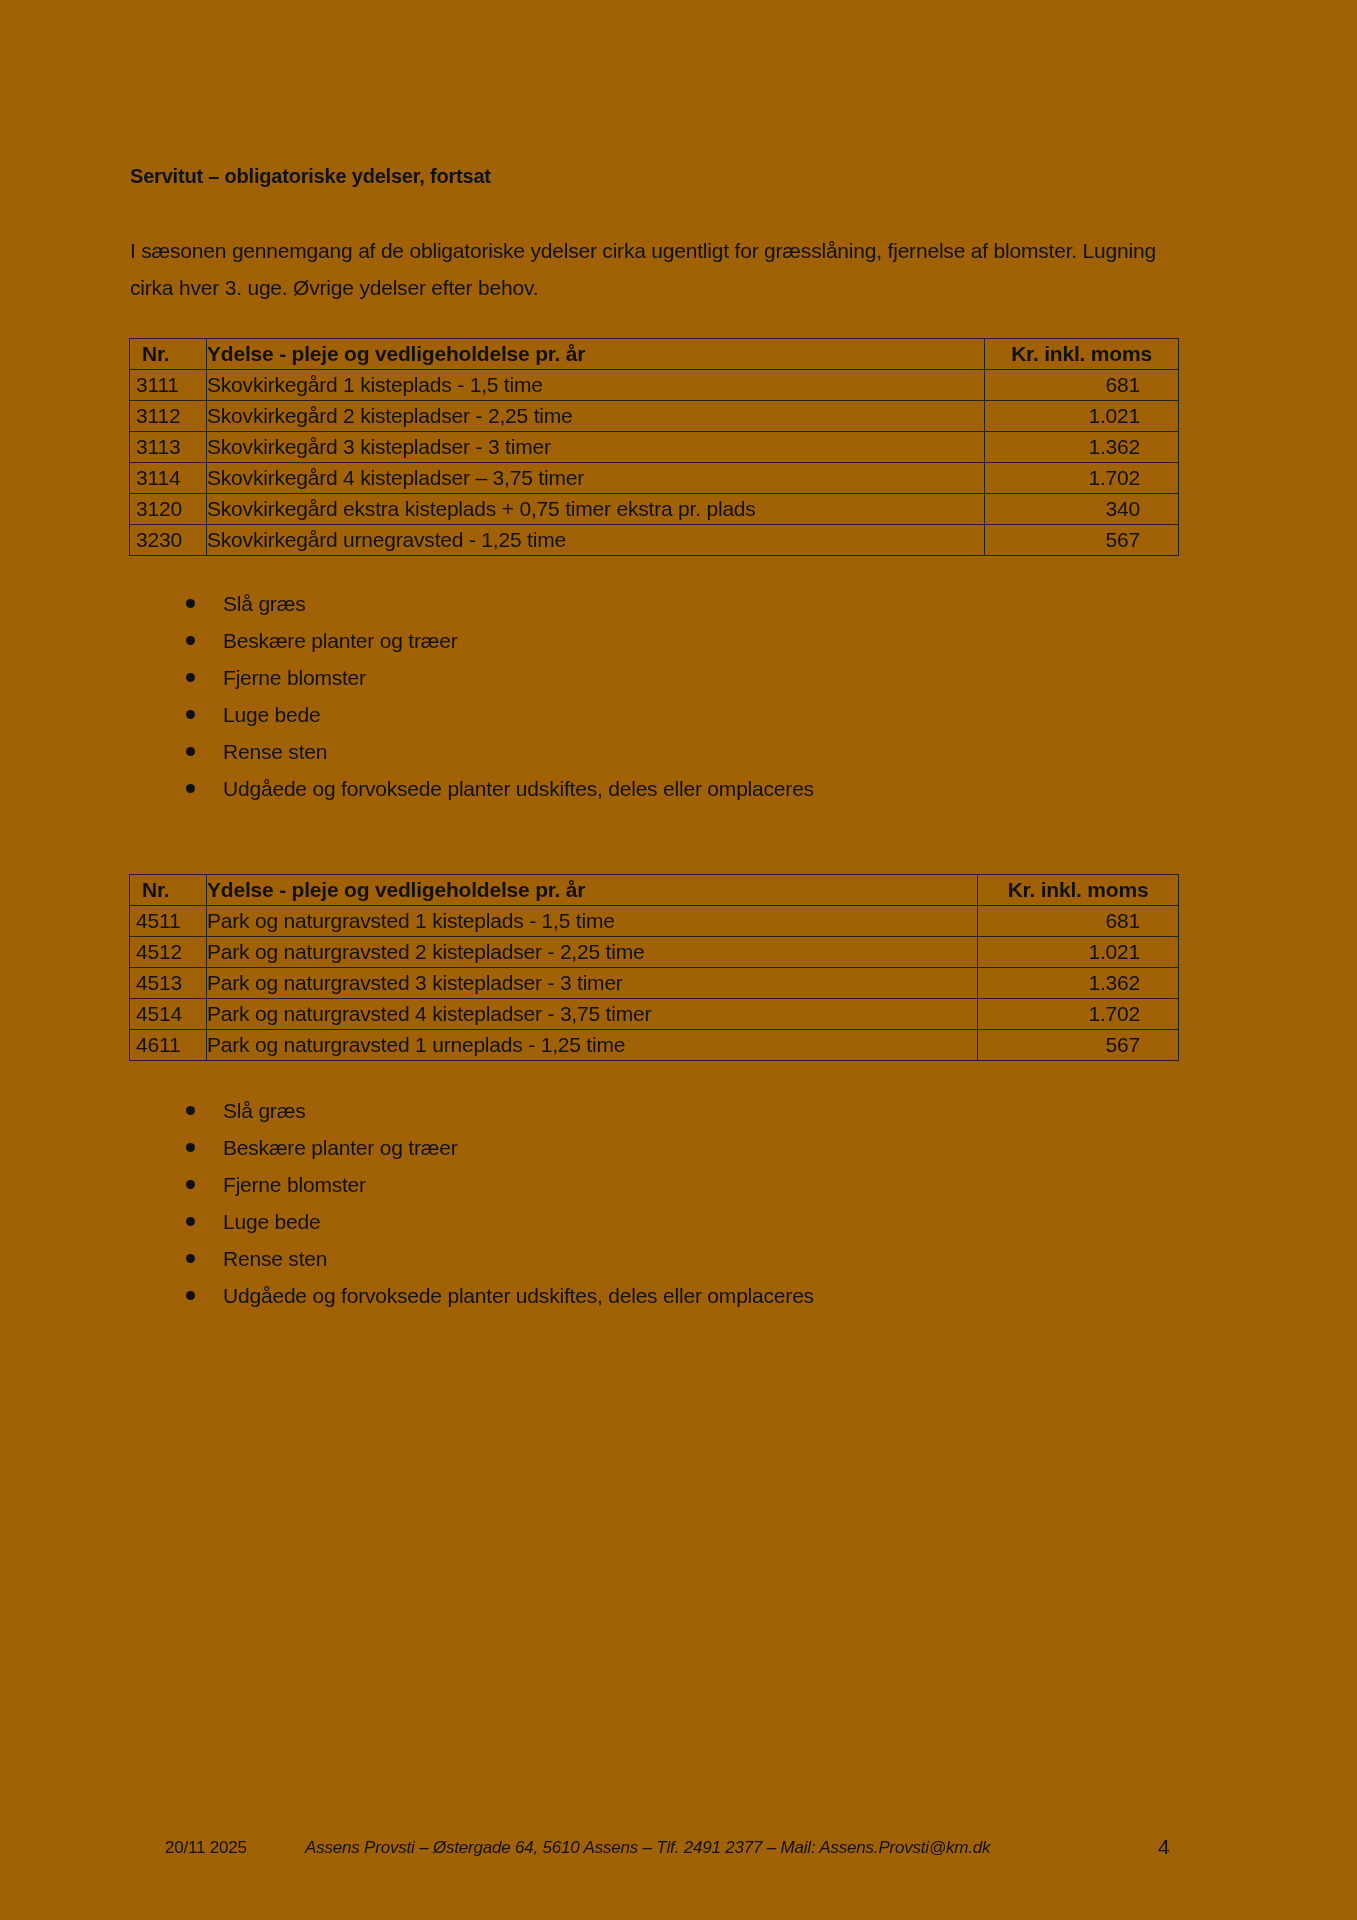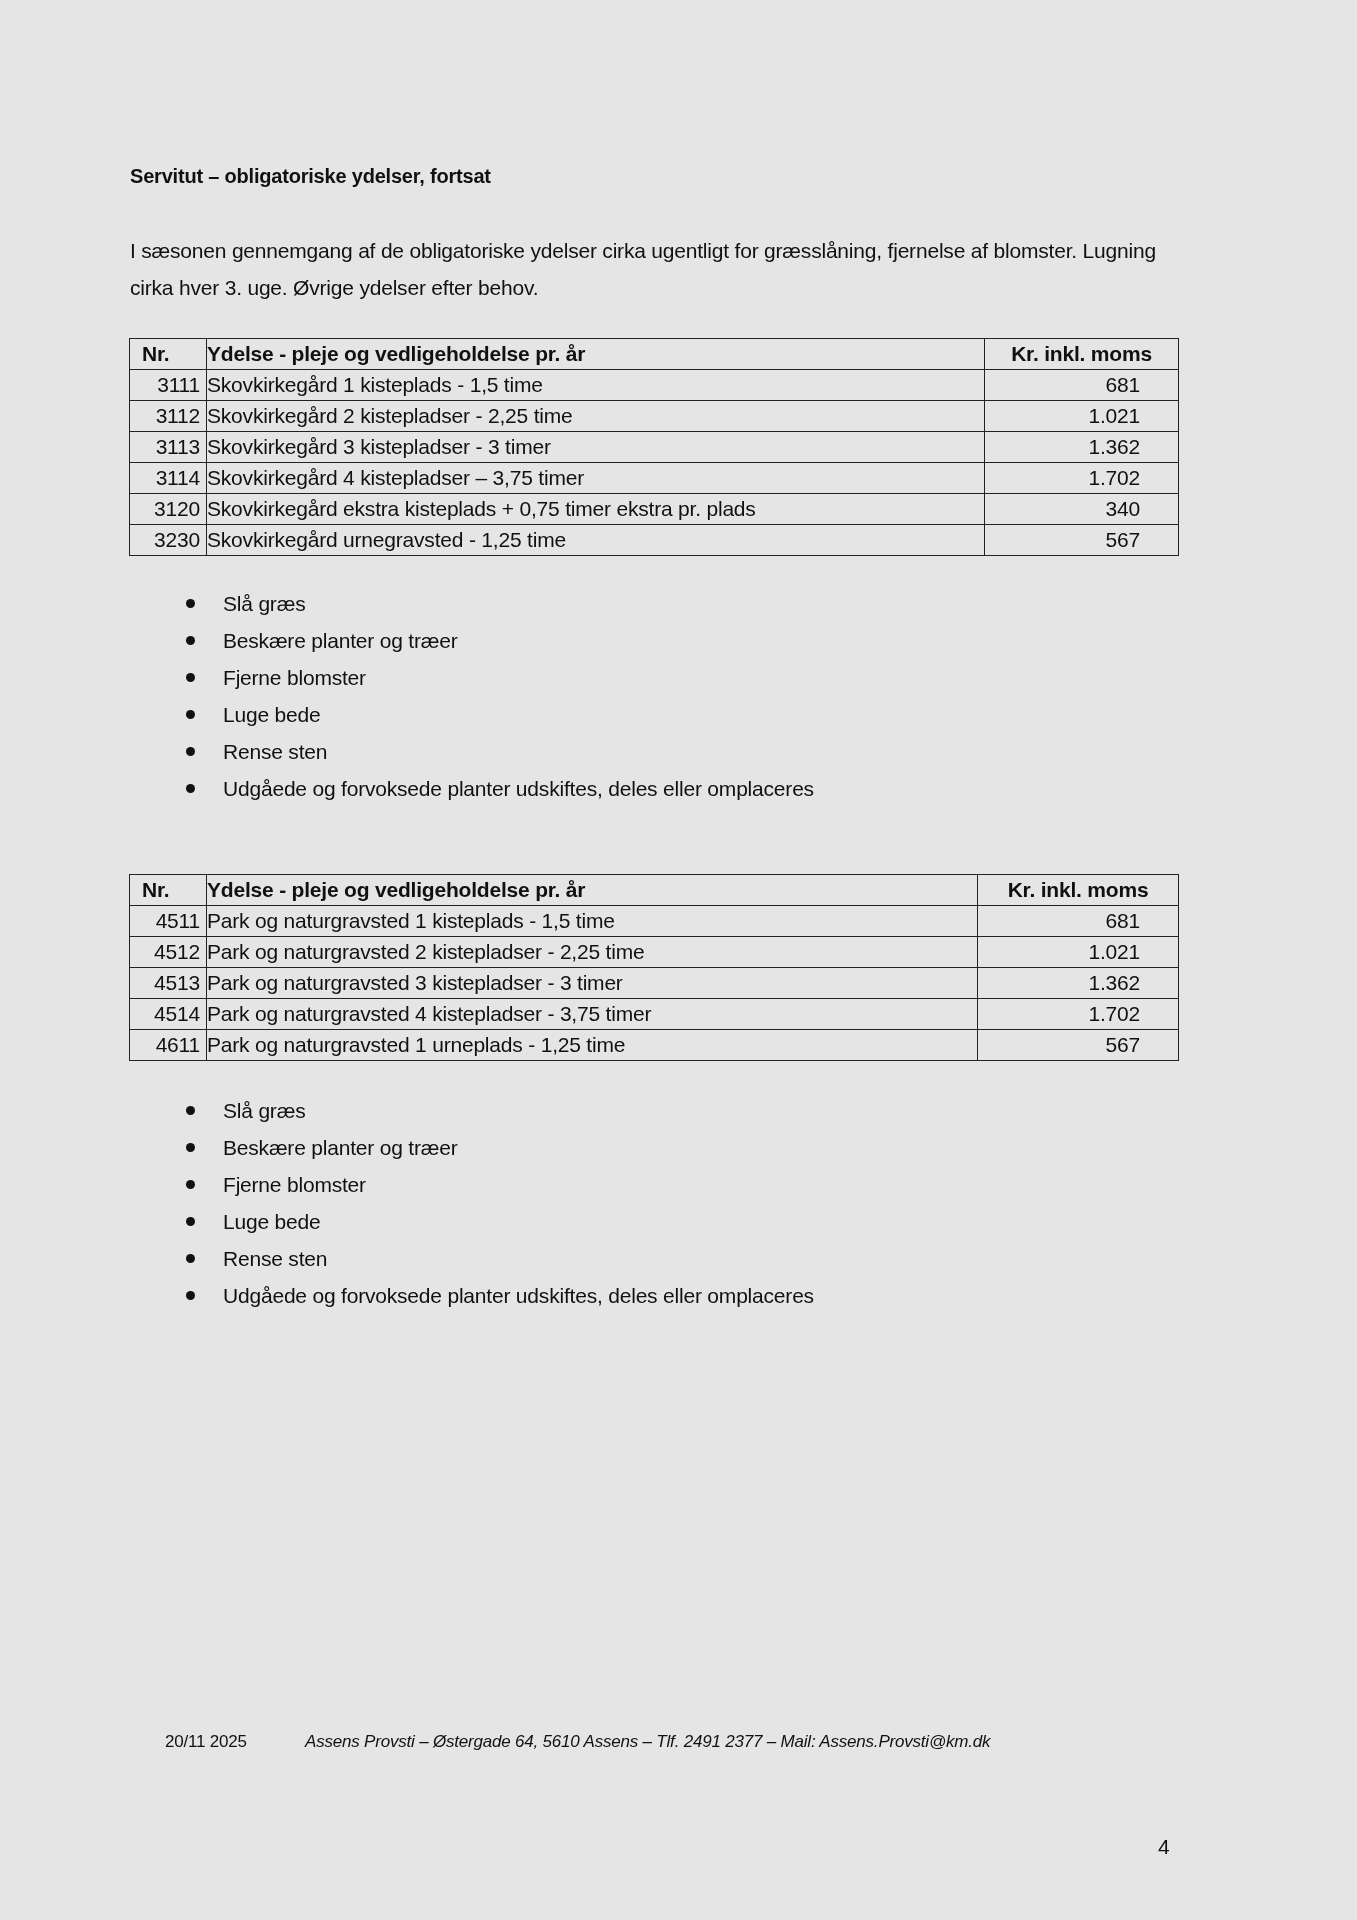--- a/index.html
+++ b/index.html
@@ -1,61 +1,61 @@
 <!DOCTYPE html>
 <html><head>
   <meta charset="utf-8">
   <style>
     html, body { margin: 0; padding: 0; background: #ffffff; }
     body {
       width: 1357px; height: 1920px; position: relative; overflow: hidden;
       font-family: "Liberation Sans", sans-serif; color: #111111;
     }
-    .page { position: absolute; left: 0; top: 0; width: 1357px; height: 1920px; background: #e5e5e5; }
+    .page { position: absolute; left: 0; top: 0; width: 1357px; height: 1920px; background: #a16207; }
 
     .heading {
       position: absolute; left: 130px; top: 165px;
       font-size: 20px; font-weight: bold; letter-spacing: -0.2px;
     }
     .intro {
       position: absolute; left: 130px; top: 232px; width: 1050px;
       font-size: 21px; line-height: 37px; letter-spacing: -0.2px;
     }
 
     table.price {
       position: absolute; left: 129px; width: 1050px;
       border-collapse: collapse; font-size: 21px; letter-spacing: -0.2px;
     }
     table.price td, table.price th {
       border: 1.5px solid #222; height: 30px; padding: 0 0; line-height: 30px;
       white-space: nowrap;
     }
     table.price th { font-weight: bold; text-align: left; }
-    table.price .col-nr { width: 58px; text-align: right; padding: 0 6px; }
+    table.price .col-nr { width: 58px; text-align: left; padding: 0 6px; }
     table.price th.col-nr { text-align: left; padding-left: 12px; }
     #t1 { top: 338px; }
     #t1 .col-amt { width: 155px; }
     #t2 { top: 874px; }
     #t2 .col-amt { width: 162px; }
     table.price td.col-amt { text-align: right; padding-right: 38px; }
     table.price th.col-amt { text-align: center; padding: 0 4px; }
 
     ul.tasks {
       position: absolute; left: 0; margin: 0; padding: 0; list-style: none;
       font-size: 21px; letter-spacing: -0.2px;
     }
     ul.tasks li { position: relative; height: 37px; line-height: 37px; padding-left: 212px; margin-left: 11px; }
     ul.tasks li .bullet {
       position: absolute; left: 175px; top: 14px; width: 9px; height: 9px;
       border-radius: 50%; background: #111;
     }
     #l1 { top: 585px; }
     #l2 { top: 1092px; }
 
-    .footer { position: absolute; top: 1732px; font-size: 17px; letter-spacing: -0.2px; }
+    .footer { position: absolute; top: 1838px; font-size: 17px; letter-spacing: -0.2px; }
     .footer-date { left: 165px; }
     .footer-address { left: 305px; font-style: italic; }
     .footer-page { left: 1158px; font-size: 21px; top: 1835px; }
   </style>
 </head>
 <body>
 
 <div class="page">
   <div class="heading">Servitut – obligatoriske ydelser, fortsat</div>
   <div class="intro">I sæsonen gennemgang af de obligatoriske ydelser cirka ugentligt for græsslåning, fjernelse af blomster. Lugning cirka hver 3. uge. Øvrige ydelser efter behov.</div>

